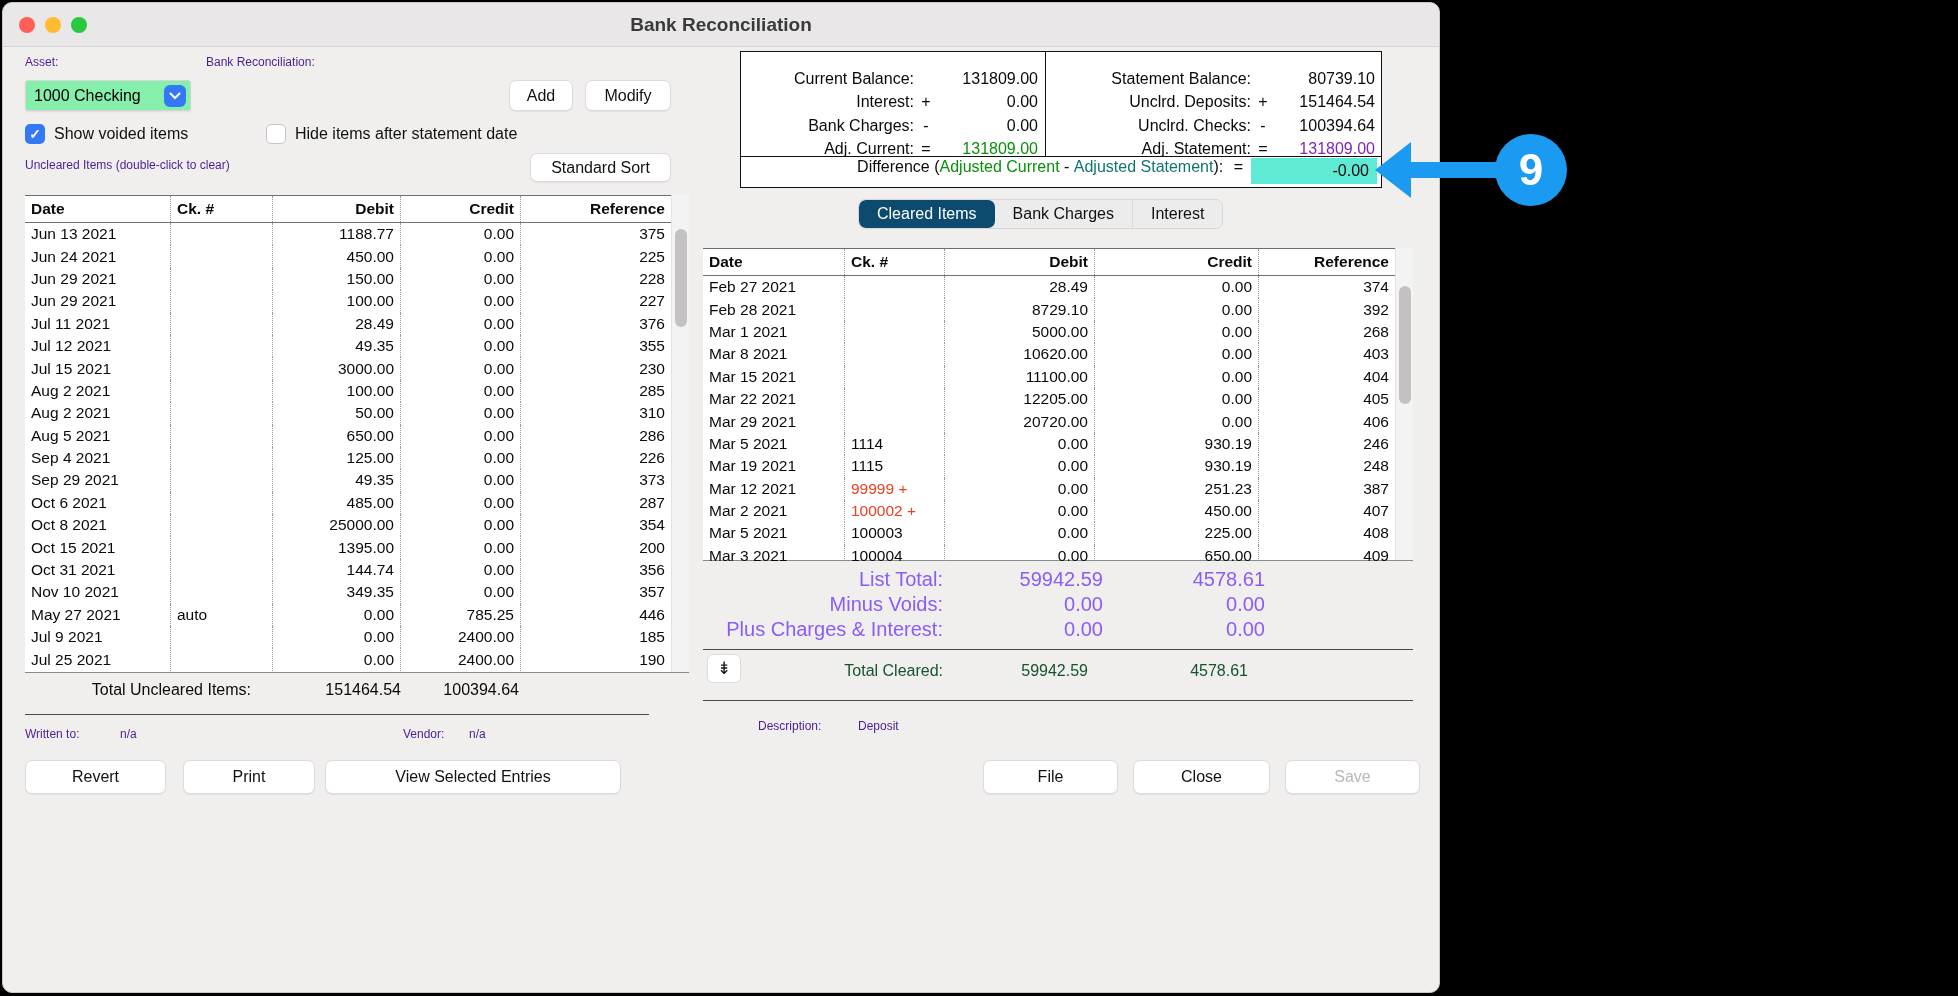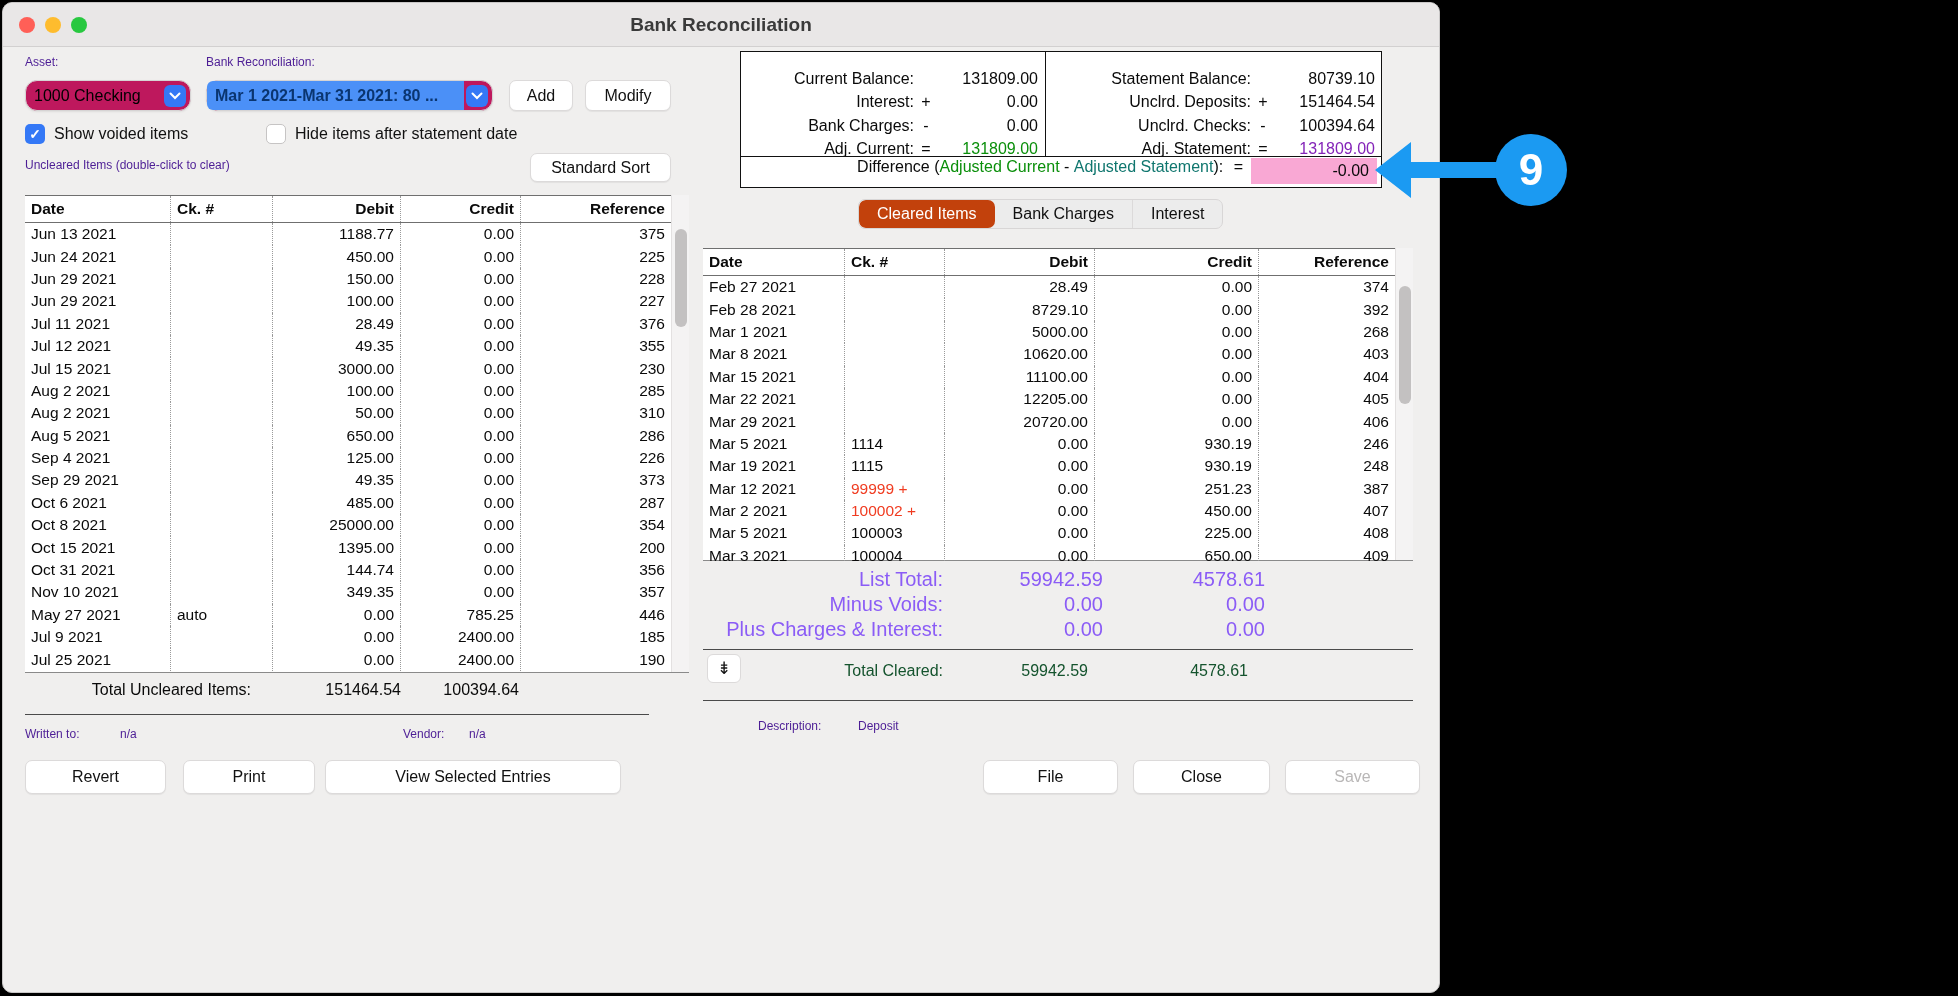--- a/index.html
+++ b/index.html
@@ -5,21 +5,21 @@
   *{box-sizing:border-box;margin:0;padding:0}
   html,body{width:1958px;height:996px;background:#000;font-family:"Liberation Sans",sans-serif;overflow:hidden;position:relative}
   .window{position:absolute;left:2px;top:2px;width:1438px;height:991px;background:#f0efee;border-radius:10px;border:1px solid #c9c7c7;overflow:hidden}
   .titlebar{position:absolute;left:0;top:0;right:0;height:44px;background:#e9e7e7;border-bottom:1px solid #d2d0d0;display:flex;align-items:center;justify-content:center}
   .tl{position:absolute;top:14px;width:16px;height:16px;border-radius:50%}
   .tl.red{left:16px;background:#ff5f57}
   .tl.yellow{left:42px;background:#febc2e}
   .tl.green{left:68px;background:#28c840}
   .title{font-size:19px;font-weight:bold;color:#3a3a3a}
   .lbl{position:absolute;font-size:12px;color:#4c1d95;white-space:nowrap}
-  .select{position:absolute;height:31px;background:#be185d;border:1px solid #d6d4d4;border-radius:12px;display:flex;align-items:center;box-shadow:0 1px 2px rgba(0,0,0,.08)}
+  .select{position:absolute;height:31px;background:#86efac;border:1px solid #d6d4d4;border-radius:3px;display:flex;align-items:center;box-shadow:0 1px 2px rgba(0,0,0,.08)}
   .select .txt{flex:1;height:100%;display:flex;align-items:center;padding:0 8px;font-size:16px;white-space:nowrap;overflow:hidden;border-radius:6px 0 0 6px}
   .select.selected .txt{background:#4b90f7;color:#0a3570;font-weight:bold}
   .select .chev{width:22px;height:22px;margin:0 4px 0 2px;background:#3478f6;border-radius:6px;display:flex;align-items:center;justify-content:center;flex:0 0 auto}
   .cbrow{position:absolute;display:flex;align-items:center;font-size:16px;color:#111}
   .cb{width:20px;height:20px;border-radius:5px;display:flex;align-items:center;justify-content:center;margin-right:9px;flex:0 0 auto}
   .cb.checked{background:#3478f6;color:#fff;font-size:14px;font-weight:bold}
   .cb.un{background:#fff;border:1px solid #c6c4c4}
   .btn{position:absolute;height:34px;background:#fff;border:1px solid #dcdada;border-radius:7px;font-size:16px;display:flex;align-items:center;justify-content:center;color:#111;box-shadow:0 1px 1px rgba(0,0,0,.06);cursor:default}
   .btn.disabled{color:#b9b7b7}
   .table{position:absolute;background:#fff}
@@ -48,25 +48,25 @@
   .srow{display:flex;height:23.5px;align-items:center;font-size:16px;color:#0a0a0a}
   .slabel{flex:1;text-align:right;white-space:nowrap}
   .sop{width:16px;text-align:center;margin-left:4px}
   .sval{width:110px;text-align:right;padding-right:6px;white-space:nowrap}
   .sval.green{color:#0a8f0a}
   .sval.purple{color:#8424b8}
   .diffrow{position:absolute;left:0;right:0;top:106px;height:29px;display:flex;align-items:flex-start;justify-content:flex-end;padding-right:4px;font-size:16px;color:#0a0a0a;white-space:pre}
   .difftext.green{color:#0a8f0a}
   .difftext.purple{color:#0f766e}
   .diffeq{margin:0 8px 0 6px}
-  .diffbox{width:126px;height:26px;background:#f9a8d4;display:flex;align-items:center;justify-content:flex-end;padding:0 8px;font-size:16px}
+  .diffbox{width:126px;height:26px;background:#5eead4;display:flex;align-items:center;justify-content:flex-end;padding:0 8px;font-size:16px}
   .tabs{position:absolute;left:855px;top:196px;height:30px;display:flex;background:#ececec;border:1px solid #d8d6d6;border-radius:7px;overflow:hidden}
   .tab{height:100%;display:flex;align-items:center;justify-content:center;font-size:16px;color:#111;padding:0 18px;border-right:1px solid #dcdada}
   .tab:last-child{border-right:none}
-  .tab.sel{background:#c2410c;color:#fff;border-radius:7px;border-right:none}
+  .tab.sel{background:#0c4a6e;color:#fff;border-radius:7px;border-right:none}
   .ctotals{position:absolute;left:700px;top:564px;width:710px}
   .ctrow{display:flex;height:25px;align-items:center;font-size:20px;color:#8b5cf6}
   .ctlabel{width:240px;text-align:right;white-space:nowrap}
   .ctdebit{width:160px;text-align:right}
   .ctcredit{width:162px;text-align:right}
   .hr{position:absolute;height:0;border-top:1px solid #4a4a4a}
   .tcrow{position:absolute;left:700px;top:654px;width:710px;display:flex;height:28px;align-items:center;font-size:16px;color:#14532d}
   .tclabel{width:240px;text-align:right}
   .tcdebit{width:145px;text-align:right}
   .tccredit{width:160px;text-align:right}
@@ -90,28 +90,20 @@
 
   <div class="select" style="left:22px;top:77px;width:166px">
     <span class="txt">1000 Checking</span>
     <span class="chev">
       <svg width="12" height="8" viewBox="0 0 12 8">
           <path d="M1.5 1.5 L6 6 L10.5 1.5" stroke="#fff" stroke-width="2" fill="none" stroke-linecap="round"></path>
         </svg>
     </span>
   </div>
 
-  <div class="select selected" style="left:203px;top:77px;width:287px">
-    <span class="txt">Mar 1 2021-Mar 31 2021: 80 ...</span>
-    <span class="chev">
-      <svg width="12" height="8" viewBox="0 0 12 8">
-          <path d="M1.5 1.5 L6 6 L10.5 1.5" stroke="#fff" stroke-width="2" fill="none" stroke-linecap="round"></path>
-        </svg>
-    </span>
-  </div>
 
   <div class="btn" style="left:506px;top:77px;width:64px;height:31px">Add</div>
   <div class="btn" style="left:582px;top:77px;width:86px;height:31px">Modify</div>
 
   <div class="cbrow" style="left:22px;top:121px">
     <span class="cb checked">✓</span>
     <span>Show voided items</span>
   </div>
   <div class="cbrow" style="left:263px;top:121px">
     <span class="cb un"></span>

